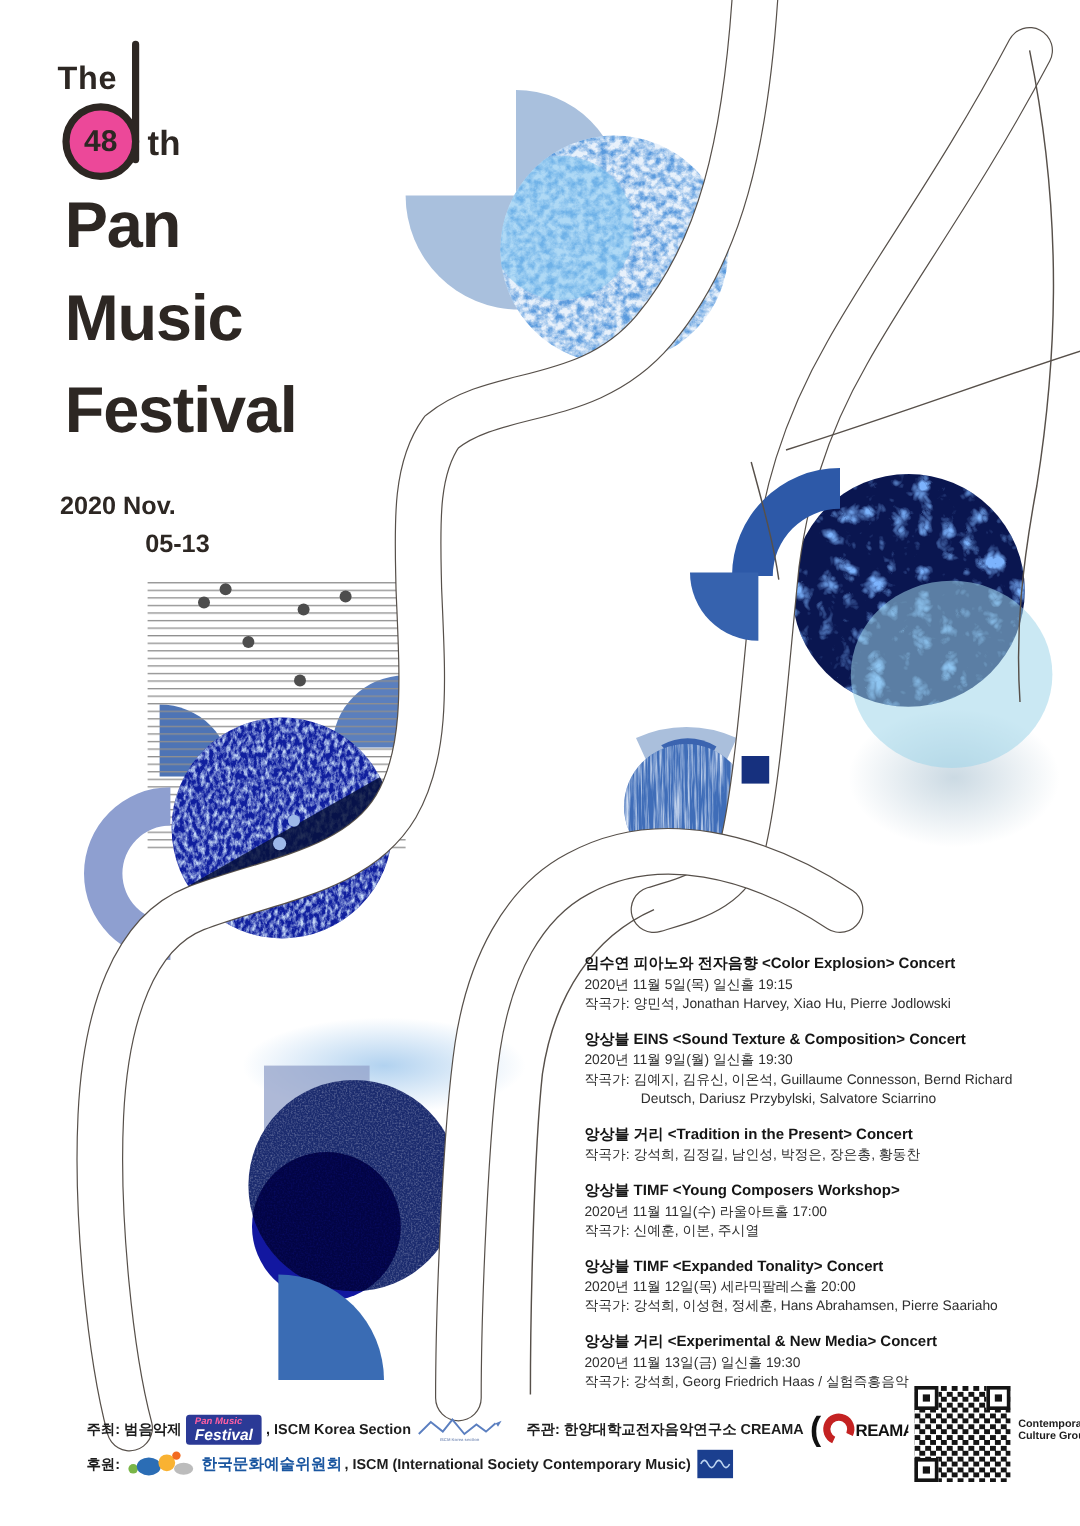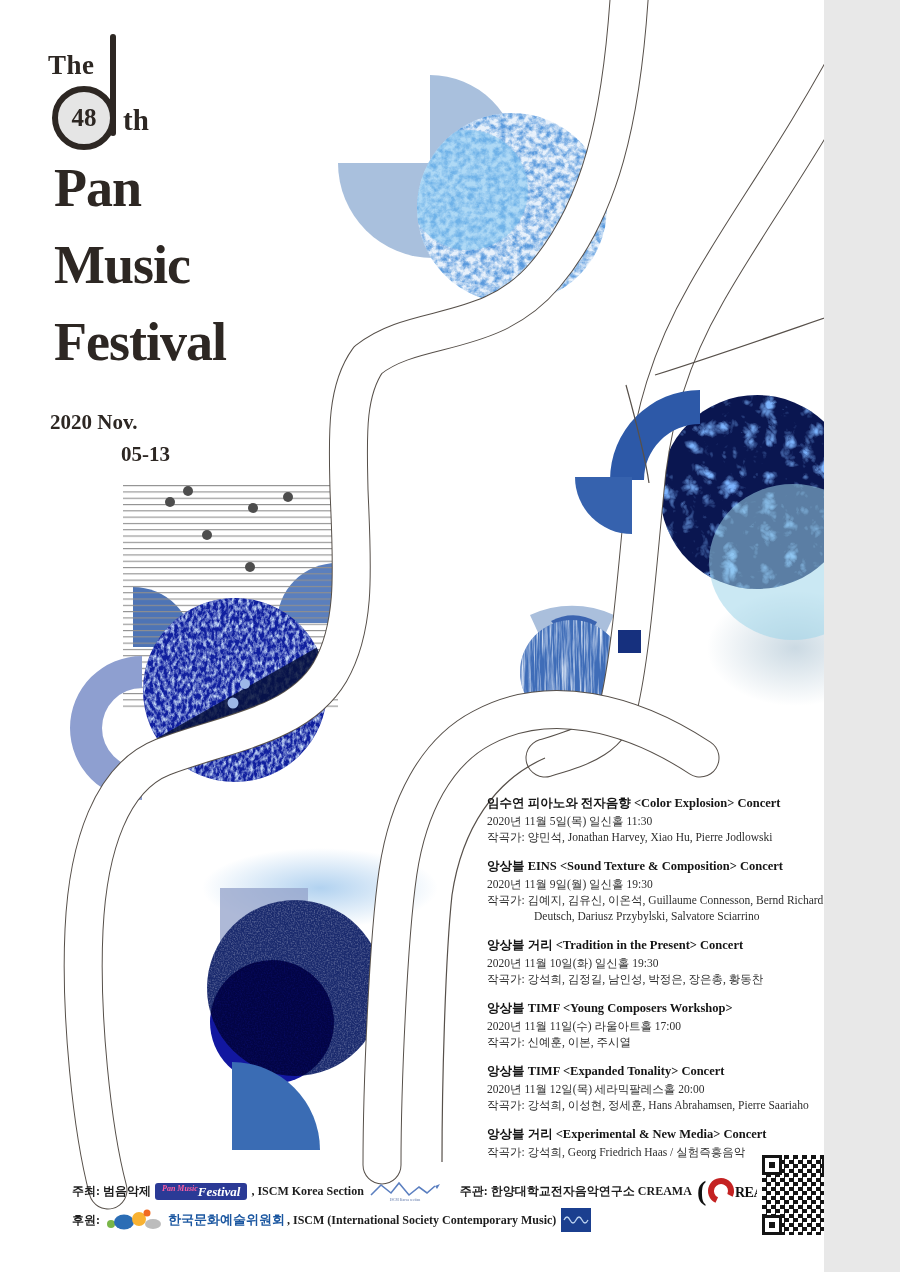--- a/index.html
+++ b/index.html
@@ -1,43 +1,43 @@
 <!DOCTYPE html>
 <html><head>
 <meta charset="utf-8">
 <style>
   html,body{margin:0;padding:0;background:#e8e8e8;}
   *{box-sizing:border-box;}
-  .poster{position:relative;width:824px;height:1272px;background:#ffffff;overflow:hidden;
-    font-family:Liberation Serif, serif;color:#2d2723;}
+  .poster{position:relative;width:900px;height:1272px;background:#ffffff;overflow:hidden;
+    font-family:Liberation Sans, sans-serif;color:#2d2723;}
   .art{position:absolute;left:0;top:0;width:900px;height:1272px;}
 
   
   .the{position:absolute;left:48px;top:50px;font-size:27px;font-weight:700;letter-spacing:.5px;}
   .note-stem{position:absolute;left:110px;top:34px;width:5.5px;height:102px;background:#2d2723;border-radius:3px;}
   .edition-circle{position:absolute;left:52px;top:86px;width:64px;height:64px;border:6px solid #2d2723;
-    border-radius:50%;background:#e5e5e5;display:flex;align-items:center;justify-content:center;}
+    border-radius:50%;background:#ec4899;display:flex;align-items:center;justify-content:center;}
   .edition-circle span{font-size:25px;font-weight:700;}
   .th{position:absolute;left:123px;top:104px;font-size:29px;font-weight:700;}
   .main-title{position:absolute;left:54px;top:150px;font-size:54px;font-weight:700;line-height:77px;letter-spacing:-1px;}
   .dates{position:absolute;left:50px;top:406px;font-size:21px;font-weight:700;line-height:32px;}
   .dates .days{margin-left:71px;}
 
   
   .concerts{position:absolute;left:487px;top:795px;width:362px;}
   .concert{margin-bottom:13px;}
   .concert .c-title{font-size:12.5px;font-weight:700;color:#151515;line-height:17px;margin-bottom:1px;}
   .concert .c-line{font-size:11.5px;color:#2e2e2e;line-height:16px;}
   .concert .c-comp{font-size:11.5px;color:#2e2e2e;line-height:16px;padding-left:47px;text-indent:-47px;}
 
   
   .footer-row{position:absolute;left:72px;display:flex;align-items:center;font-size:12px;font-weight:700;color:#1d1d1d;white-space:nowrap;}
   .row1{top:1176px;}
   .row2{top:1208px;}
-  .pmf-logo{display:inline-flex;flex-direction:row;justify-content:center;background:#2b3a96;border-radius:3px;
+  .pmf-logo{display:inline-flex;flex-direction:column;justify-content:center;background:#2b3a96;border-radius:3px;
     padding:2px 7px;margin:0 4px;line-height:1;}
   .pmf-logo .l1{color:#ff5fa2;font-size:8px;font-weight:700;font-style:italic;}
   .pmf-logo .l2{color:#ffffff;font-size:13px;font-weight:700;font-style:italic;}
   .logo-svg{margin:0 5px;}
   .gap{display:inline-block;width:14px;}
   .arko-name{color:#1a56a0;font-size:13px;margin-right:2px;}
   .seal{margin:0 4px;}
   .ccg{font-size:9px;font-weight:700;line-height:10px;white-space:normal;width:84px;}
   .qr{position:absolute;left:757px;top:1150px;width:90px;height:90px;background:#fff;padding:5px;}
   .qr-grid{position:relative;width:80px;height:80px;
@@ -191,45 +191,45 @@
     <div>Festival</div>
   </div>
   <div class="dates">
     <div>2020  Nov.</div>
     <div class="days">05-13</div>
   </div>
 
   <div class="concerts">
     <div class="concert">
       <div class="c-title">임수연 피아노와 전자음향 &lt;Color Explosion&gt; Concert</div>
-      <div class="c-line">2020년 11월 5일(목) 일신홀 11:30</div>
+      <div class="c-line">2020년 11월 5일(목) 일신홀 19:15</div>
       <div class="c-comp">작곡가: 양민석, Jonathan Harvey, Xiao Hu, Pierre Jodlowski</div>
     </div>
     <div class="concert">
       <div class="c-title">앙상블 EINS &lt;Sound Texture &amp; Composition&gt; Concert</div>
       <div class="c-line">2020년 11월 9일(월) 일신홀 19:30</div>
       <div class="c-comp">작곡가: 김예지, 김유신, 이온석, Guillaume Connesson, Bernd Richard Deutsch, Dariusz Przybylski, Salvatore Sciarrino</div>
     </div>
     <div class="concert">
       <div class="c-title">앙상블 거리 &lt;Tradition in the Present&gt; Concert</div>
-      <div class="c-line">2020년 11월 10일(화) 일신홀 19:30</div>
       <div class="c-comp">작곡가: 강석희, 김정길, 남인성, 박정은, 장은총, 황동찬</div>
     </div>
     <div class="concert">
       <div class="c-title">앙상블 TIMF &lt;Young Composers Workshop&gt;</div>
       <div class="c-line">2020년 11월 11일(수) 라울아트홀 17:00</div>
       <div class="c-comp">작곡가: 신예훈, 이본, 주시열</div>
     </div>
     <div class="concert">
       <div class="c-title">앙상블 TIMF &lt;Expanded Tonality&gt; Concert</div>
       <div class="c-line">2020년 11월 12일(목) 세라믹팔레스홀 20:00</div>
       <div class="c-comp">작곡가: 강석희, 이성현, 정세훈, Hans Abrahamsen, Pierre Saariaho</div>
     </div>
     <div class="concert">
       <div class="c-title">앙상블 거리  &lt;Experimental &amp; New Media&gt; Concert</div>
+      <div class="c-line">2020년 11월 13일(금) 일신홀 19:30</div>
       <div class="c-comp">작곡가: 강석희, Georg Friedrich Haas / 실험즉흥음악</div>
     </div>
   </div>
 
   <div class="footer-row row1">
     <span>주최: 범음악제</span>
     <span class="pmf-logo">
       <span class="l1">Pan Music</span>
       <span class="l2">Festival</span>
     </span>

